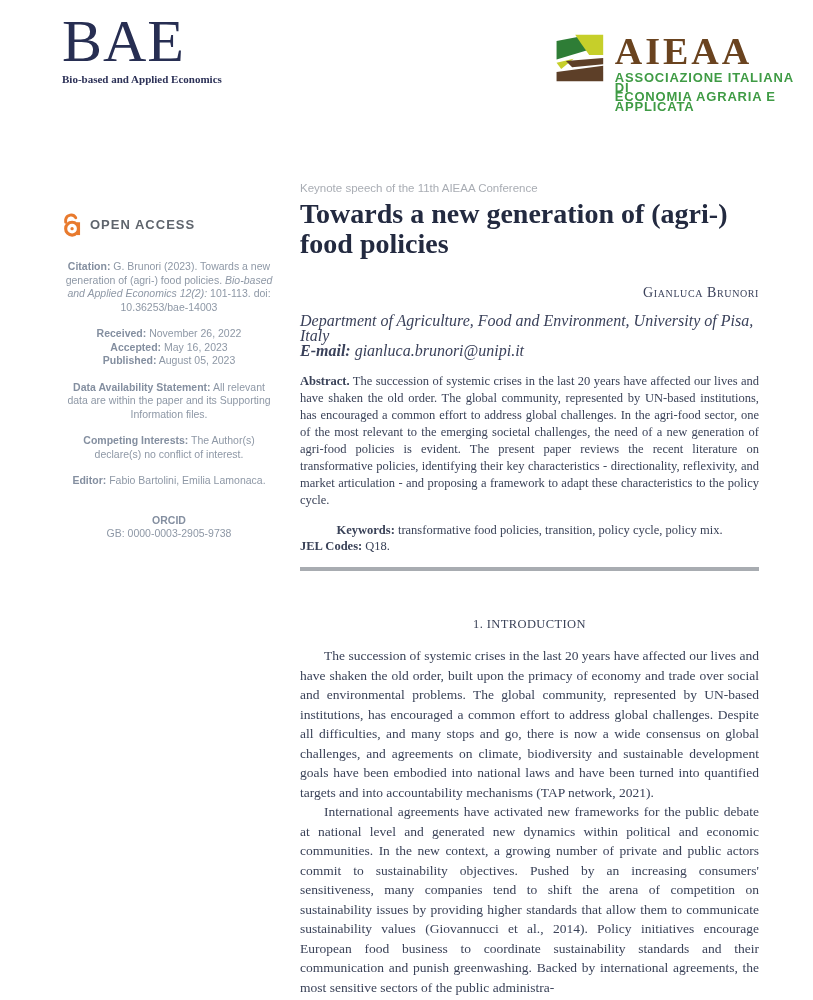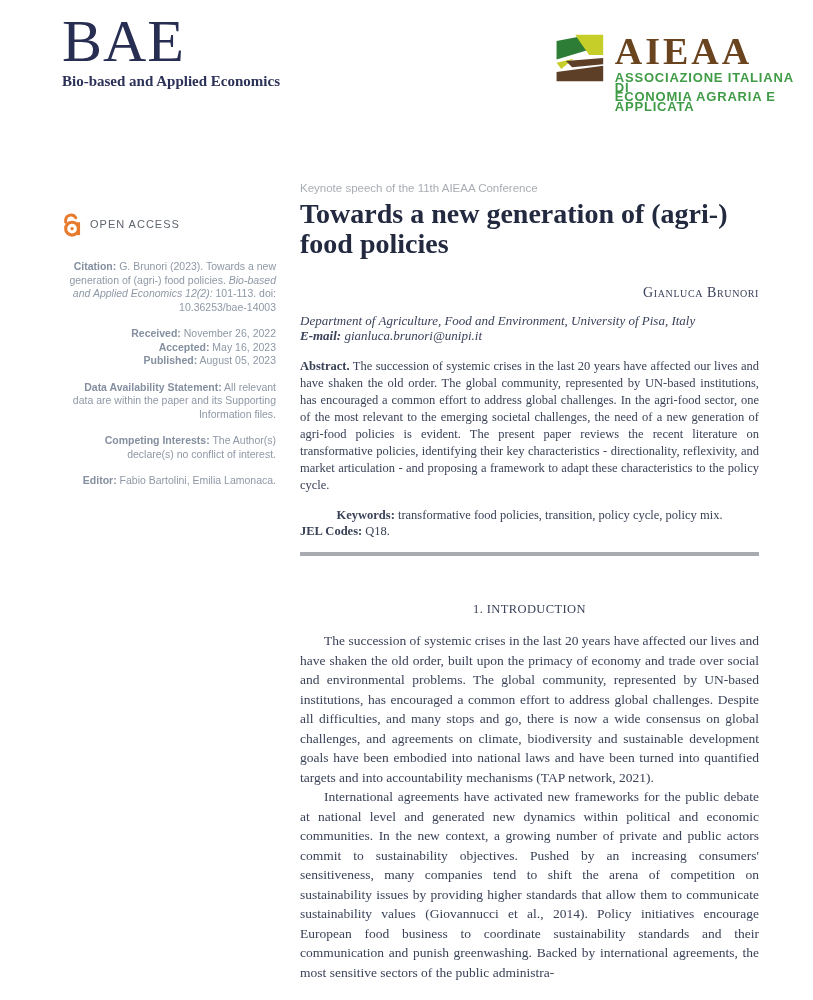--- a/index.html
+++ b/index.html
@@ -15,21 +15,21 @@
 
   
   .bae-logo { position: absolute; left: 62px; top: 10px; }
   .bae-acronym {
     font-family: "Liberation Serif", serif;
     font-size: 60px; line-height: 62px;
     color: #272e52; letter-spacing: 1px; font-weight: 400;
   }
   .bae-name {
     font-family: "Liberation Serif", serif;
-    font-size: 15px; font-weight: bold; color: #2c3157; margin-top: 1px;
+    font-size: 11px; font-weight: bold; color: #2c3157; margin-top: 1px;
   }
 
   .aieaa-logo { position: absolute; left: 555px; top: 26px; display: flex; align-items: flex-start; }
   .aieaa-emblem { width: 64px; height: 64px; margin-right: 10px; }
   .aieaa-textcol { padding-top: 6px; }
   .aieaa-acronym {
     font-family: "Liberation Serif", serif;
     font-size: 38px; line-height: 38px; font-weight: bold;
     color: #6a431f; letter-spacing: 3px;
   }
@@ -42,23 +42,23 @@
 
   
   .sidebar {
     position: absolute; left: 62px; top: 212px; width: 214px;
     font-family: "Liberation Sans", sans-serif;
     font-size: 10.5px; line-height: 13.5px; color: #8e98a6;
   }
   .oa-badge { display: flex; align-items: center; margin-bottom: 22px; }
   .oa-badge svg { width: 22px; height: 26px; margin-right: 6px; }
   .oa-label {
-    font-size: 11px; font-weight: normal; color: #5f656d; letter-spacing: 1px;
-  }
-  .side-block { margin-bottom: 13px; text-align: right; }
+    font-size: 13px; font-weight: bold; color: #5f656d; letter-spacing: 1px;
+  }
+  .side-block { margin-bottom: 13px; text-align: center; }
   .side-block b { font-weight: bold; color: #848fa0; }
   .side-block i { font-style: italic; }
   .orcid-block { margin-top: 26px; }
   .orcid-block .orcid-head { font-weight: bold; color: #848fa0; }
 
   
   .content { position: absolute; left: 300px; top: 182px; width: 459px; }
   .kicker {
     font-family: Liberation Sans, sans-serif;
     font-size: 11.5px; color: #a9adb4; margin-bottom: 5px;
@@ -66,21 +66,21 @@
   .title {
     font-family: "Liberation Serif", serif;
     font-size: 28px; line-height: 30px; font-weight: bold; color: #232a40;
     margin-bottom: 26px;
   }
   .author {
     font-variant: small-caps; letter-spacing: 0.6px;
     font-size: 14px; color: #3a415a; margin-bottom: 12px; text-align: right;
   }
   .affiliation, .email-line {
-    font-style: italic; font-size: 13px; line-height: 15px; color: #3a415a;
+    font-style: italic; font-size: 16px; line-height: 15px; color: #3a415a;
   }
   .email-line b { font-weight: bold; }
   .abstract {
     margin-top: 15px;
     font-size: 12.5px; line-height: 17px; color: #3a4258;
     text-align: justify;
   }
   .abstract b, .kw-line b { font-weight: bold; }
   .kw-line {
     font-size: 12.5px; line-height: 16px; color: #3a4258; text-align: left;
@@ -155,20 +155,24 @@
     </p>
 
     <p class="side-block">
       <b>Competing Interests:</b><span> The Author(s) declare(s) no conflict of interest.</span>
     </p>
 
     <p class="side-block">
       <b>Editor:</b><span> Fabio Bartolini, Emilia Lamonaca.</span>
     </p>
 
+    <p class="side-block orcid-block">
+      <span class="orcid-head">ORCID</span><br>
+      <span>GB: 0000-0003-2905-9738</span>
+    </p>
 
   </aside>
 
   <main class="content">
 
     <div class="kicker">Keynote speech of the 11th AIEAA Conference</div>
 
     <h1 class="title">Towards a new generation of (agri-) food policies</h1>
 
     <div class="author">Gianluca Brunori</div>

